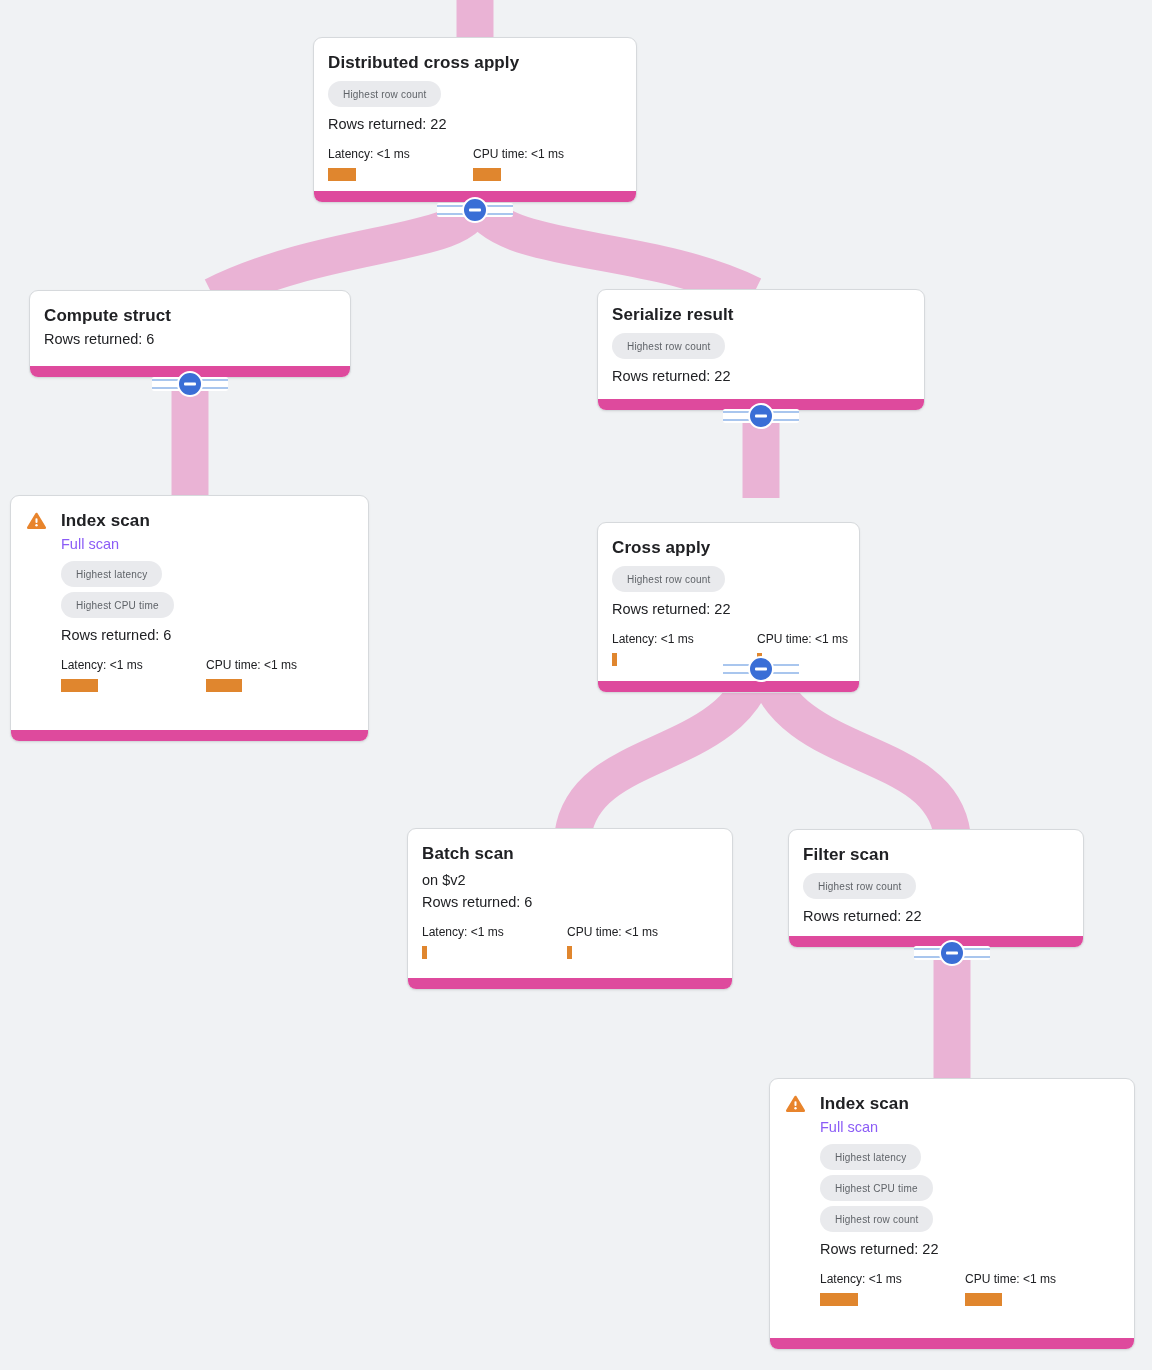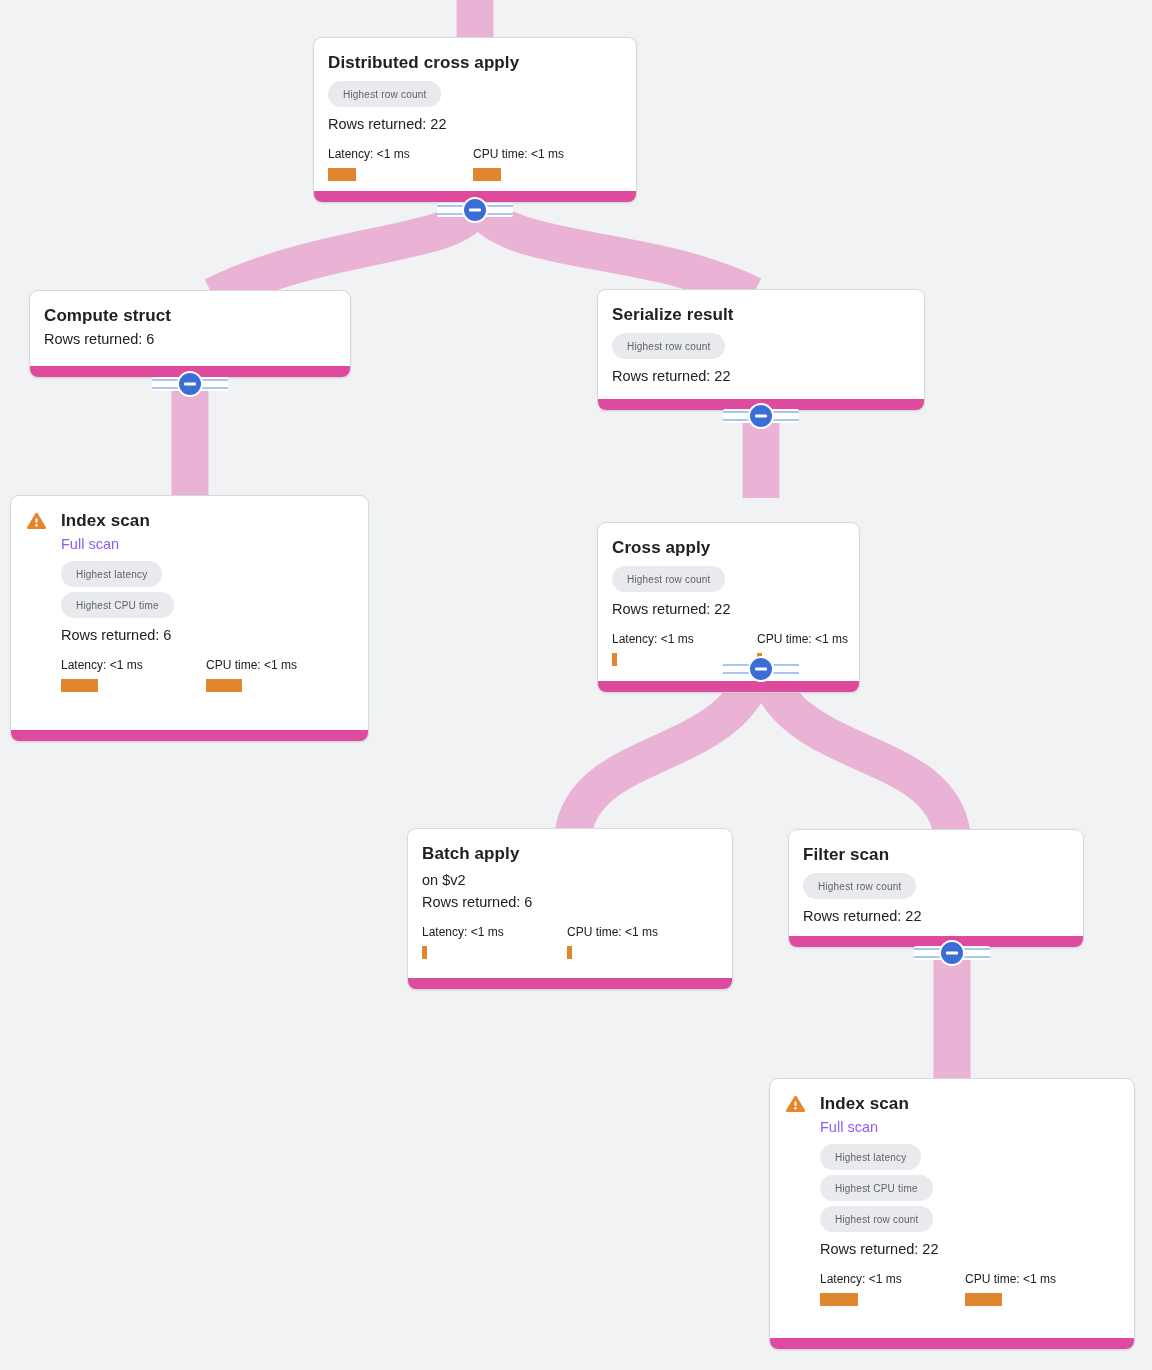--- a/index.html
+++ b/index.html
@@ -184,21 +184,21 @@
           <span class="mbar" style="width: 5px;"></span>
         </div>
       </div>
     </div>
     <div class="node-bar"></div>
   </div>
 
   <div class="node" style="left:407px;top:828px;width:326px;height:162px;">
     <div class="node-body">
       <div class="title-row">
-          <span class="title">Batch apply</span>
+          <span class="title">Batch scan</span>
         </div>
       <div class="on">on $v2</div>
       <div class="rows">Rows returned: 6</div>
       <div class="metrics">
         <div class="metric">
           <div class="mlabel">Latency: &lt;1 ms</div>
           <span class="mbar" style="width: 5px;"></span>
         </div>
         <div class="metric">
           <div class="mlabel">CPU time: &lt;1 ms</div>

